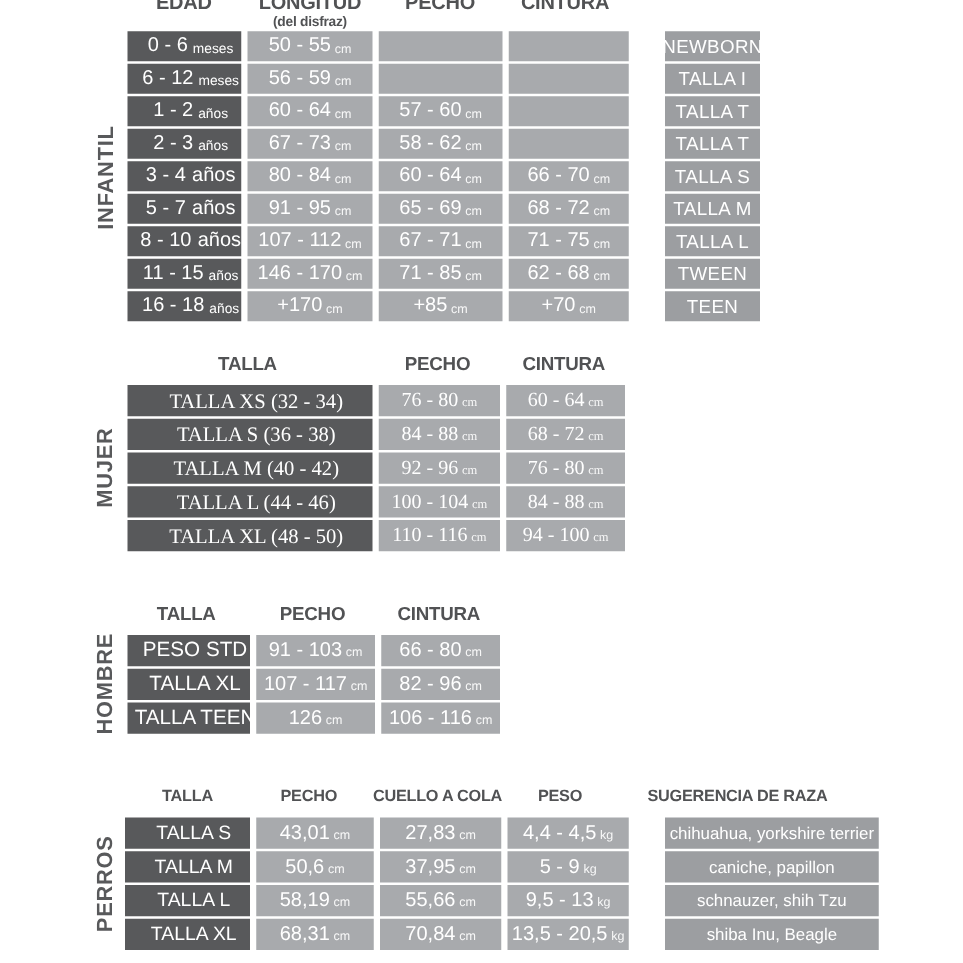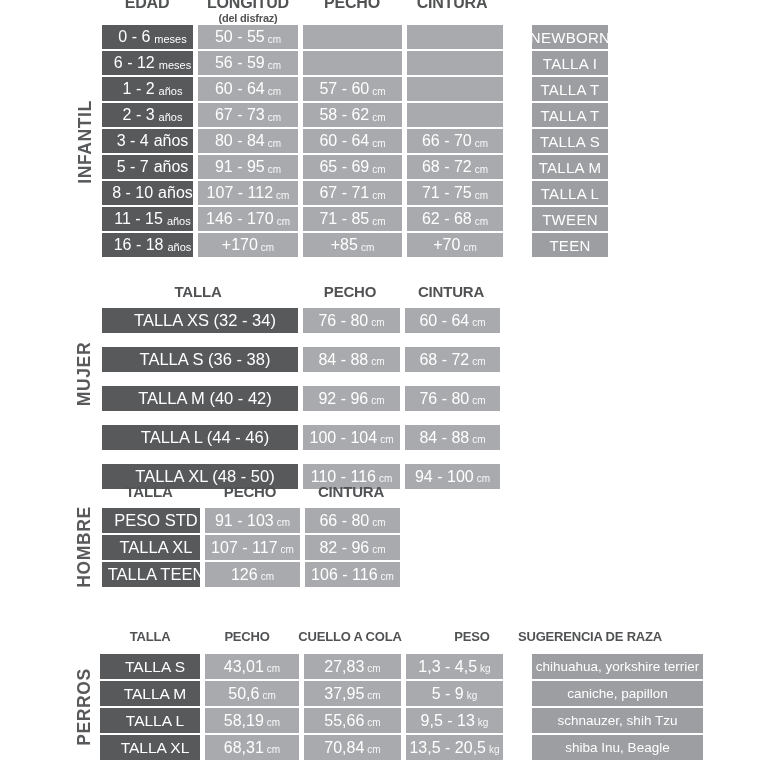--- a/index.html
+++ b/index.html
@@ -29,29 +29,29 @@
   .hdr-infantil .h:nth-child(4){left:452px;}
   .hdr-mujer .h:nth-child(1){left:198px;}
   .hdr-mujer .h:nth-child(2){left:350px;}
   .hdr-mujer .h:nth-child(3){left:451px;}
   .hdr-hombre .h:nth-child(1){left:149px;}
   .hdr-hombre .h:nth-child(2){left:250px;}
   .hdr-hombre .h:nth-child(3){left:351px;}
   .hdr-perros .h:nth-child(1){left:150px;}
   .hdr-perros .h:nth-child(2){left:247px;}
   .hdr-perros .h:nth-child(3){left:350px;}
-  .hdr-perros .h:nth-child(4){left:448px;margin-left:24px;}
+  .hdr-perros .h:nth-child(4){left:448px;}
   .hdr-perros .h:nth-child(5){left:590px;}
   .ht{display:block;}
   .hsub{display:block;font-size:11px;font-weight:700;margin-top:0;}
 
   
   .grid{position:absolute;display:grid;}
   .grid-infantil{left:102px;top:25px;grid-template-columns:91px 100px 99px 96px 100px;grid-auto-rows:24px;gap:2px 5px;}
-  .grid-mujer{left:102px;top:308px;grid-template-columns:196px 97px 95px;grid-auto-rows:25px;gap:14px 5px;}
+  .grid-mujer{left:102px;top:308px;grid-template-columns:196px 97px 95px;grid-auto-rows:25px;gap:2px 5px;font-family:Liberation Serif, serif;}
   .grid-hombre{left:102px;top:508px;grid-template-columns:98px 95px 95px;grid-auto-rows:25px;gap:2px 5px;}
   .grid-perros{left:100px;top:654px;grid-template-columns:100px 94px 97px 97px 195px;grid-auto-rows:25px;gap:2px 5px;}
 
   .cell{display:flex;align-items:center;justify-content:center;color:var(--celltext);
         overflow:hidden;white-space:nowrap;}
   .dark{background:var(--dark);padding-left:10px;}
   .light{background:var(--light);}
   .namec{background:var(--name);}
 
   .label-cell{font-size:16px;}
@@ -373,21 +373,21 @@
       </div>
       <div class="cell light measure-cell">
         <span class="mv">43,01</span>
         <span class="munit">cm</span>
       </div>
       <div class="cell light measure-cell">
         <span class="mv">27,83</span>
         <span class="munit">cm</span>
       </div>
       <div class="cell light measure-cell">
-        <span class="mv">1,3 - 4,5</span>
+        <span class="mv">4,4 - 4,5</span>
         <span class="munit">kg</span>
       </div>
       <div class="cell namec suggest">chihuahua, yorkshire terrier</div>
       <div class="cell dark label-cell">
         <span class="lv">TALLA M</span>
       </div>
       <div class="cell light measure-cell">
         <span class="mv">50,6</span>
         <span class="munit">cm</span>
       </div>

